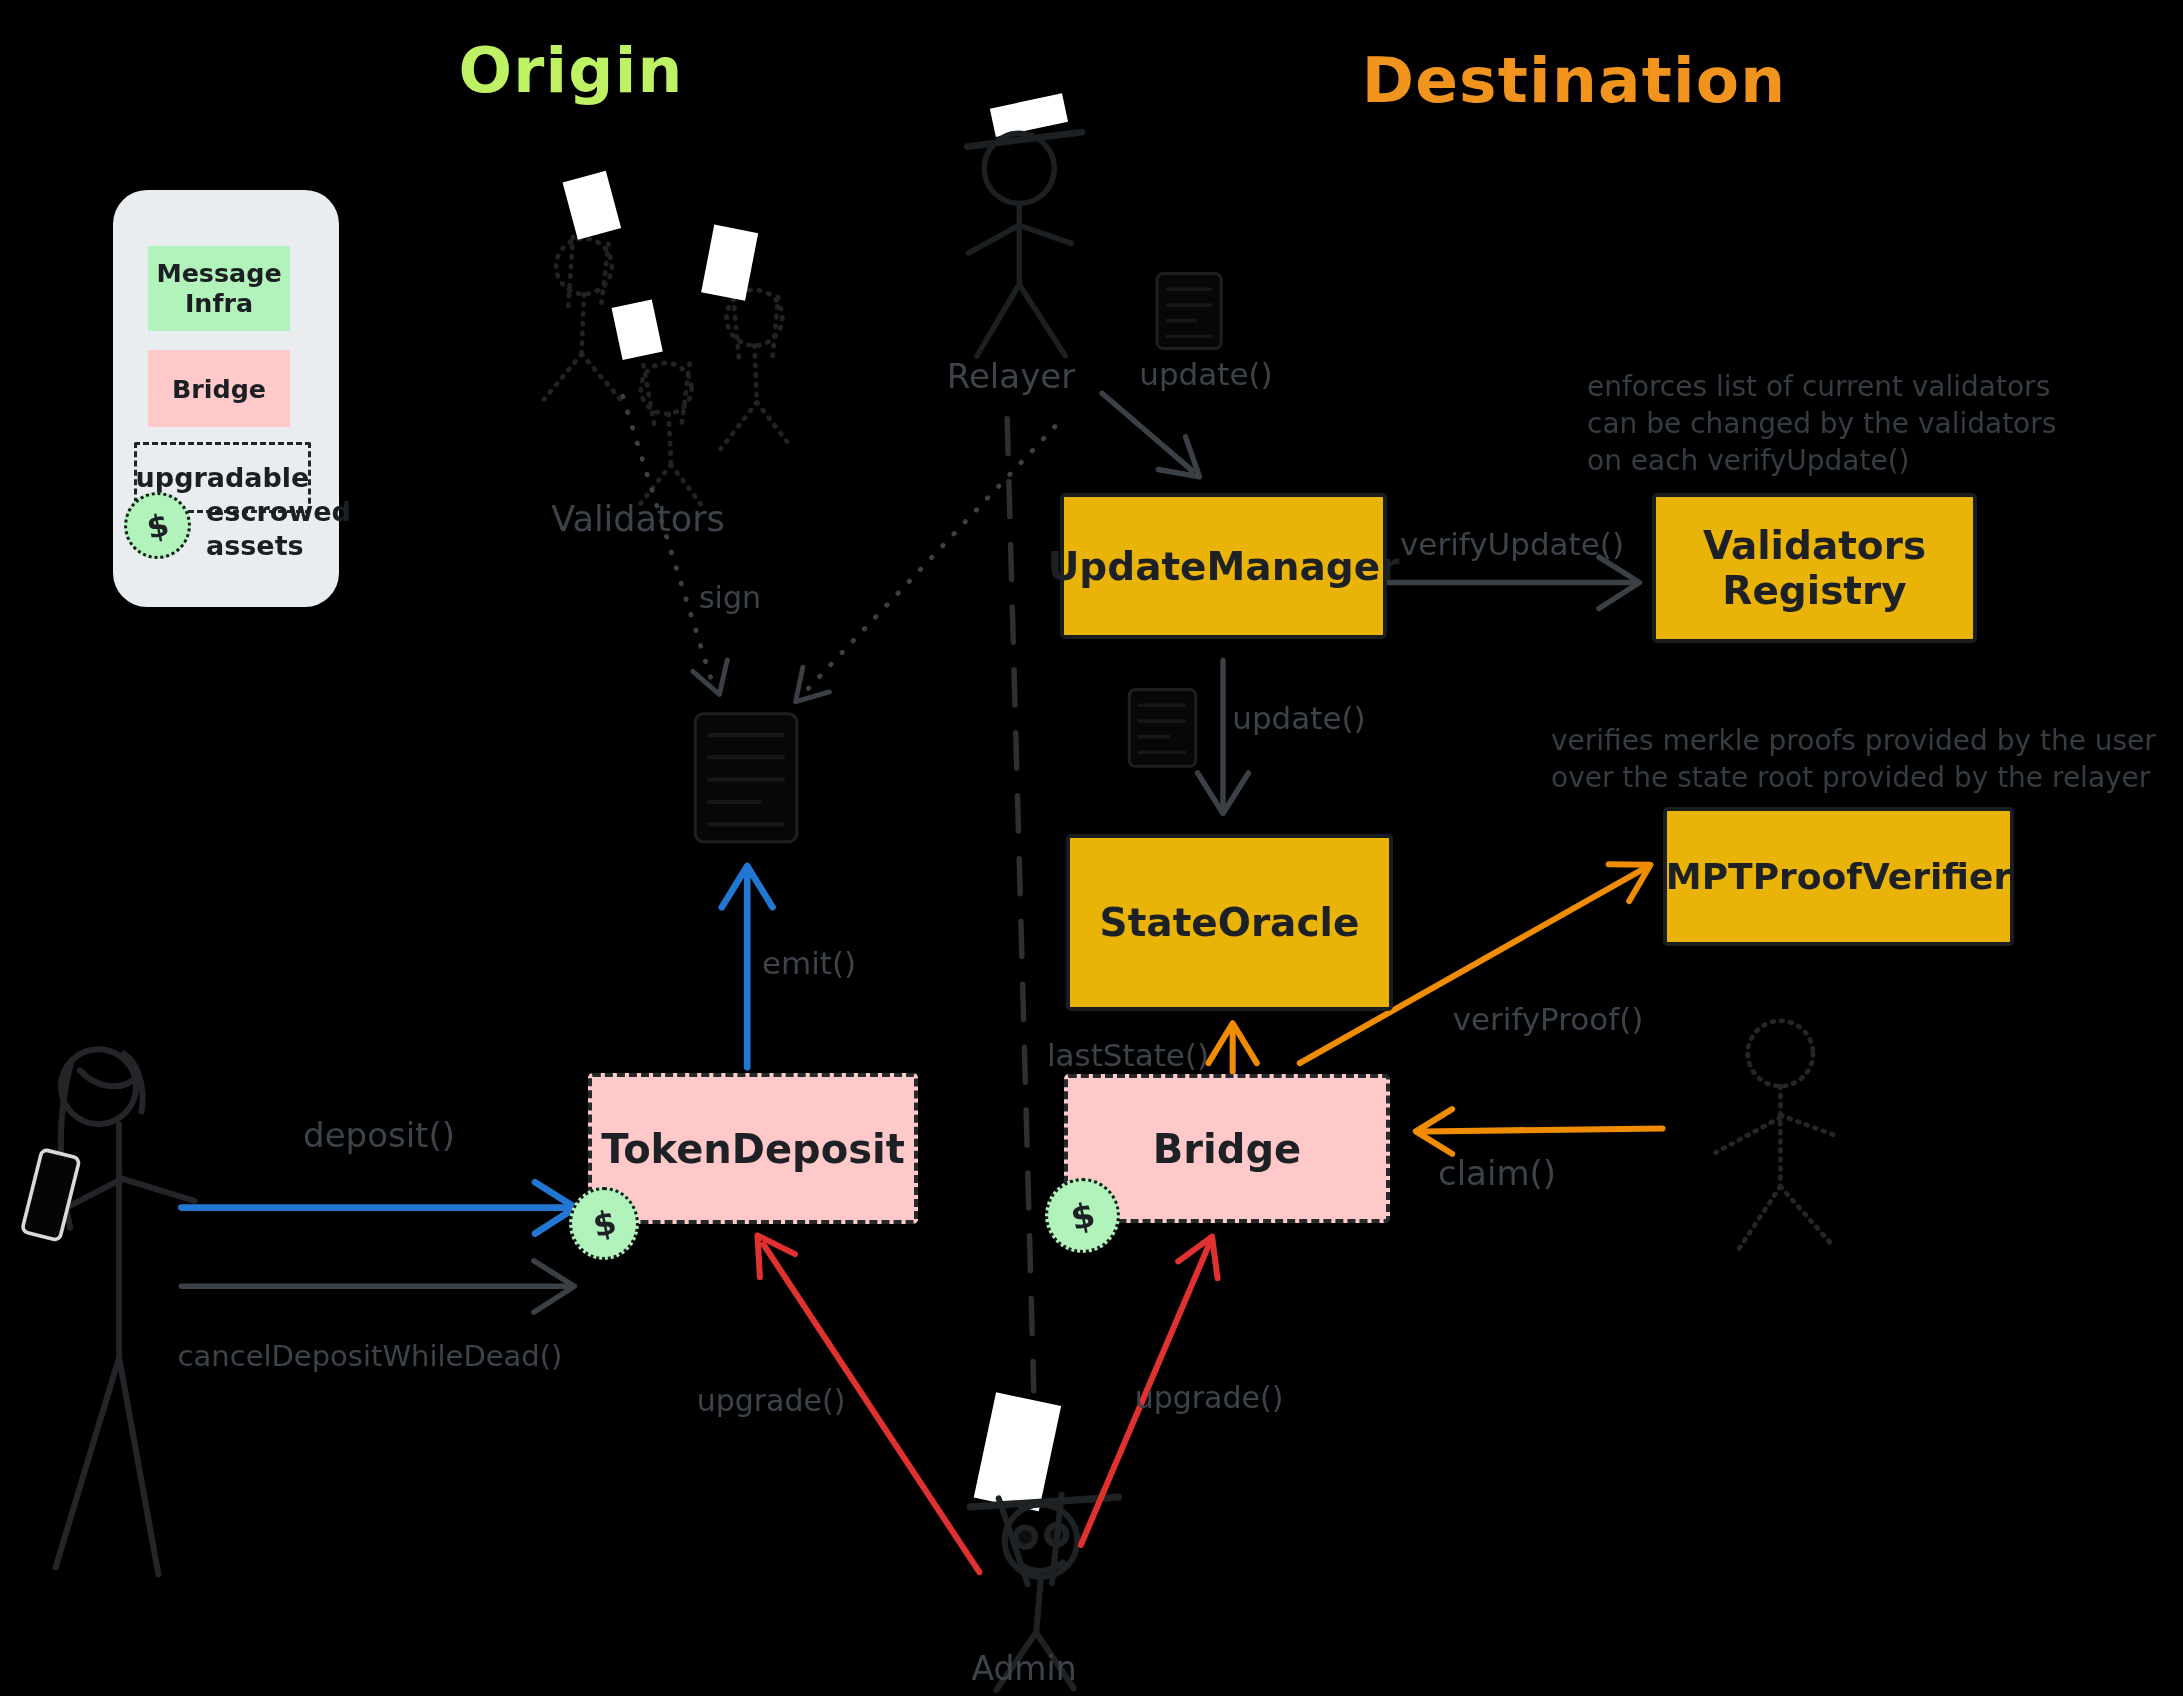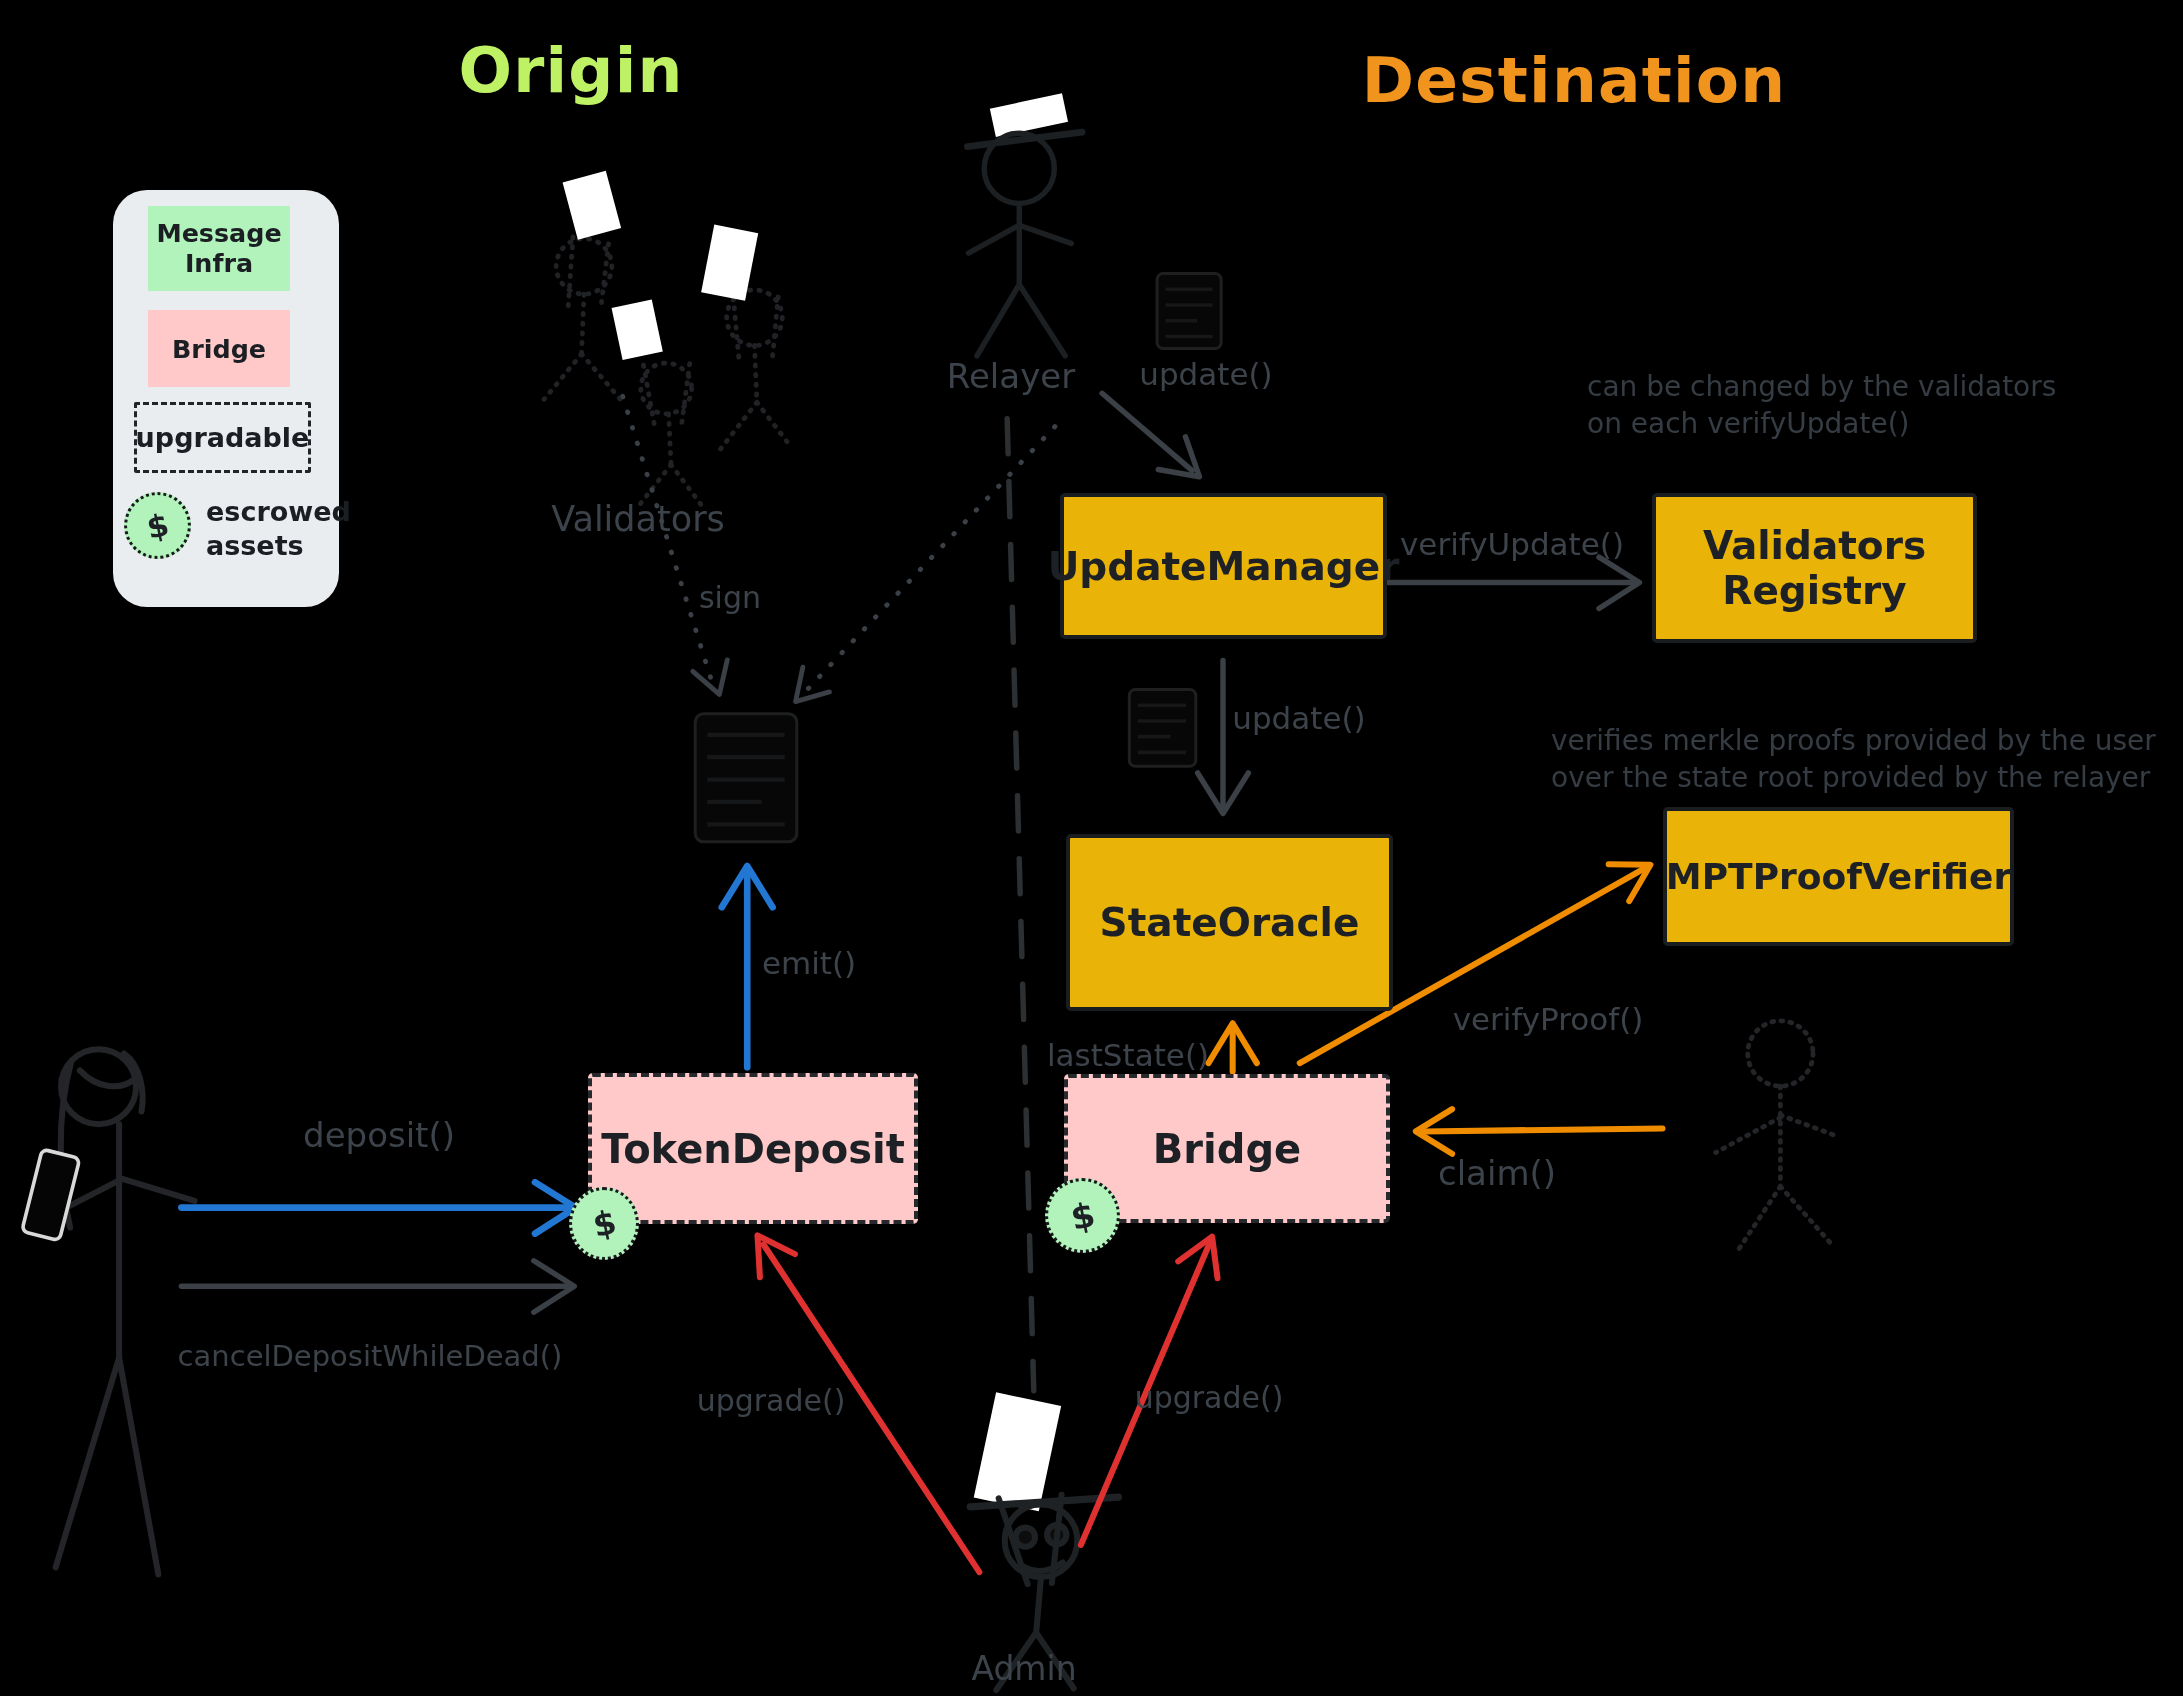--- a/index.html
+++ b/index.html
@@ -12,21 +12,21 @@
   .box{position:absolute;display:flex;align-items:center;justify-content:center;
        color:#1d2125;font-weight:600;text-align:center;border-radius:4.8px;box-sizing:border-box;}
   .green{background:#eab308;border:4.2px solid #1a1d20;}
   .pink{background:#ffc9c9;border:4.2px dashed #26292b;}
   .coin{position:absolute;background:#b2f2bb;border:3px dotted #17191b;border-radius:50%;
         display:flex;align-items:center;justify-content:center;color:#1d2125;
         font-weight:600;box-sizing:border-box;}
   .note{position:absolute;color:#363c43;font-size:28px;font-weight:500;line-height:37px;white-space:nowrap;}
   #legend{position:absolute;left:113px;top:190px;width:226px;height:417px;background:#e9edf0;border-radius:34px;}
   #legend .swatch{position:absolute;display:flex;align-items:center;justify-content:center;
-       text-align:center;color:#1b1f23;font-weight:600;font-size:25.4px;line-height:30px;box-sizing:border-box;}
+       text-align:center;color:#1b1f23;font-weight:600;font-size:25.4px;line-height:30px;box-sizing:border-box;margin-top:40px;}
   svg{position:absolute;left:0;top:0;}
   .fig{fill:none;stroke-linecap:round;stroke-linejoin:round;}
 </style>
 </head>
 <body>
 
 <div id="canvas">
 
   <svg width="2183" height="1697" viewBox="0 0 3611 2806">
 
@@ -215,20 +215,21 @@
   <div class="abs ctr lbl" style="left:1206px;top:374px;font-size:31px;">update()</div>
   <div class="abs ctr lbl" style="left:1299px;top:718px;font-size:31px;">update()</div>
   <div class="abs ctr lbl" style="left:1512px;top:544px;font-size:31px;">verifyUpdate()</div>
   <div class="abs ctr lbl" style="left:1128px;top:1055px;font-size:31px;">lastState()</div>
   <div class="abs ctr lbl" style="left:1548px;top:1019px;font-size:31px;">verifyProof()</div>
   <div class="abs ctr lbl" style="left:1497px;top:1173px;font-size:34px;">claim()</div>
   <div class="abs ctr lbl" style="left:771px;top:1400px;font-size:30px;">upgrade()</div>
   <div class="abs ctr lbl" style="left:1209px;top:1397px;font-size:30px;">upgrade()</div>
 
   <div class="note" style="left:1587px;top:368px;">
+    <div>enforces list of current validators</div>
     <div>can be changed by the validators</div>
     <div>on each verifyUpdate()</div>
   </div>
   <div class="note" style="left:1551px;top:722px;">
     <div>verifies merkle proofs provided by the user</div>
     <div>over the state root provided by the relayer</div>
   </div>
 
 </div>
 

